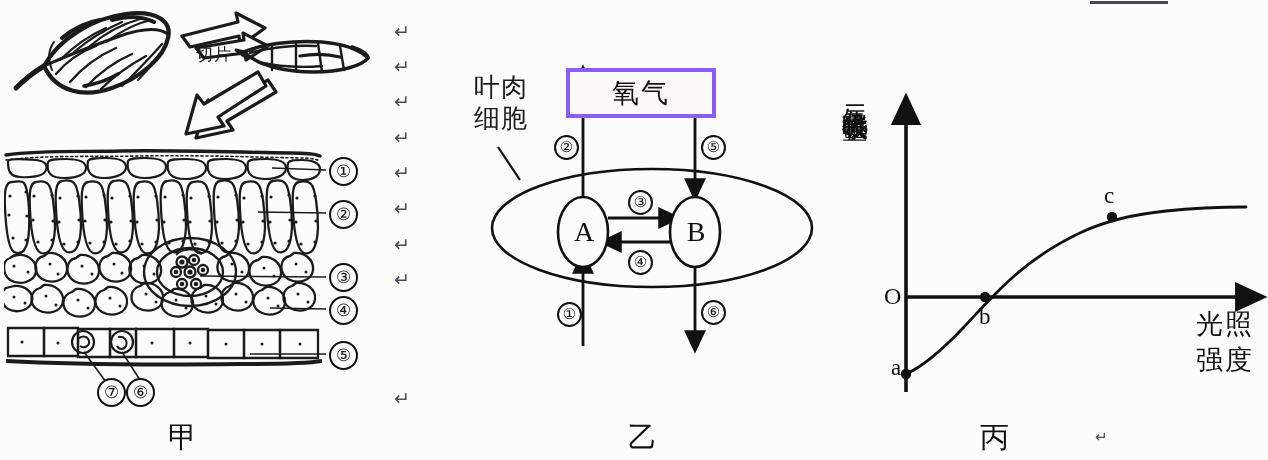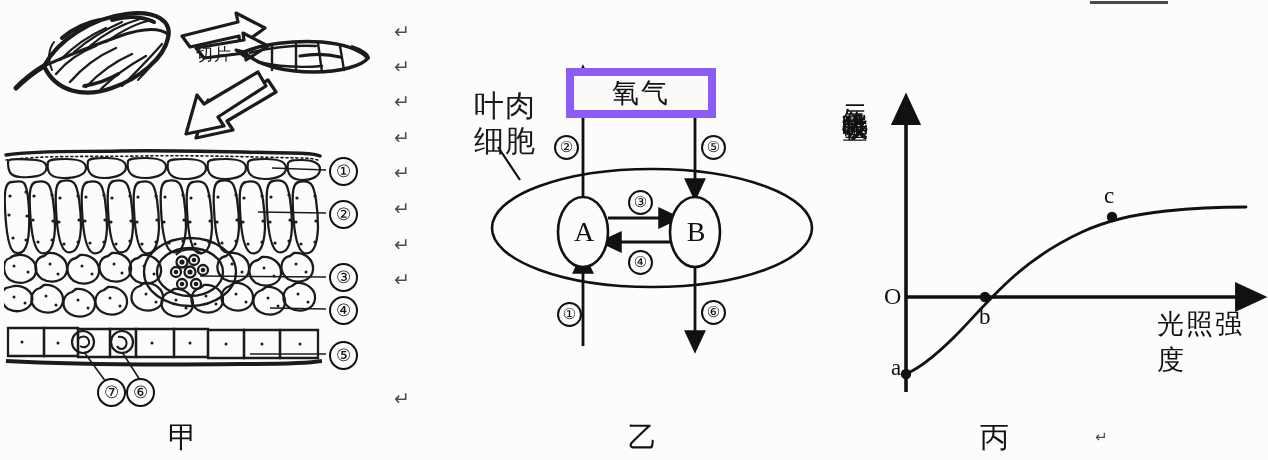--- a/index.html
+++ b/index.html
@@ -27,21 +27,21 @@
   .circ.big{width:29px;height:29px;font-size:17px;}
 
   
   .pilcrow{
     font-size:19px;color:#4a4a58;font-family:"DejaVu Sans",sans-serif;
     line-height:1;
   }
 
   
   .gasbox{
-    border:8px solid #8b5cf6;background:#fbfaf8;
+    border:4px solid #8b5cf6;background:#fbfaf8;
     display:flex;align-items:center;justify-content:center;
     font-size:27px;letter-spacing:2px;color:#111;box-sizing:border-box;
   }
 
   
   .axlabel{font-size:27px;letter-spacing:2px;color:#111;}
   .vlabel{
     font-size:26px;color:#111;
     writing-mode:vertical-rl;text-orientation:upright;
     letter-spacing:2px;line-height:1.02;
@@ -404,21 +404,21 @@
     <line x1="255" y1="212" x2="255" y2="292" stroke="#111" stroke-width="2.8" marker-end="url(#arrHead)"></line>
 
     <line x1="168" y1="168" x2="230" y2="168" stroke="#111" stroke-width="2.8" marker-end="url(#arrHead)"></line>
 
     <line x1="232" y1="192" x2="170" y2="192" stroke="#111" stroke-width="2.8" marker-end="url(#arrHead)"></line>
 
     <ellipse cx="143" cy="182" rx="25" ry="35" fill="#fdfcfd" stroke="#111" stroke-width="2.6"></ellipse>
     <ellipse cx="255" cy="182" rx="25" ry="35" fill="#fdfcfd" stroke="#111" stroke-width="2.6"></ellipse>
   </svg>
 
-  <div class="abs cn" style="left:474px;top:88px;font-size:30px;line-height:1.18;letter-spacing:1px;">
+  <div class="abs cn" style="left:474px;top:72px;font-size:26px;line-height:1.18;letter-spacing:1px;">
     <div>叶肉</div>
     <div>细胞</div>
   </div>
 
   <div class="abs gasbox cn" style="left:566px;top:68px;width:150px;height:50px;">氧气</div>
 
 
   <div class="abs abmark" style="left:570px;top:216px;width:28px;text-align:center;">A</div>
   <div class="abs abmark" style="left:682px;top:216px;width:28px;text-align:center;">B</div>
 
@@ -455,17 +455,17 @@
   </svg>
 
   <div class="abs cn vlabel" style="left:842px;top:86px;height:262px;">二氧化碳吸收量</div>
 
   <div class="abs cn origin" style="left:884px;top:283px;">O</div>
 
   <div class="abs cn ptlabel" style="left:891px;top:355px;">a</div>
   <div class="abs cn ptlabel" style="left:979px;top:304px;">b</div>
   <div class="abs cn ptlabel" style="left:1104px;top:183px;">c</div>
 
-  <div class="abs cn axlabel" style="left:1157px;top:306px;">光照强度</div>
+  <div class="abs cn axlabel" style="left:1196px;top:306px;">光照强度</div>
 
   <div class="abs cn panel-label" style="left:975px;top:418px;width:40px;text-align:center;">丙</div>
 
 </div>
 
 </body></html>

